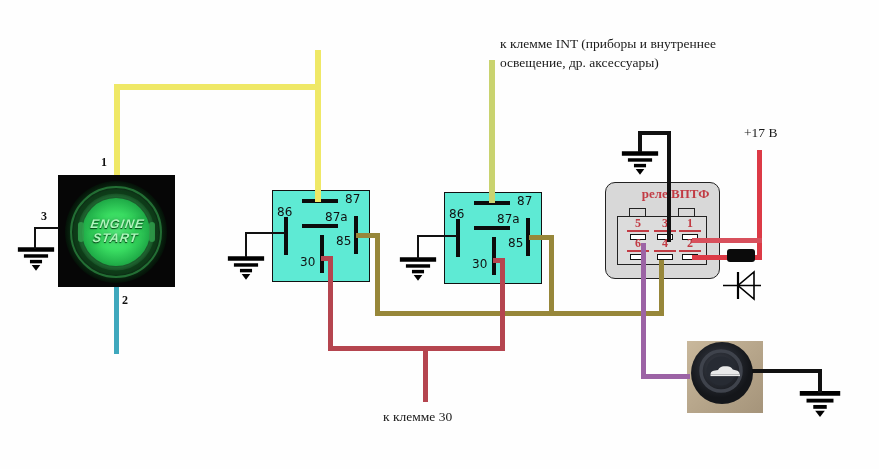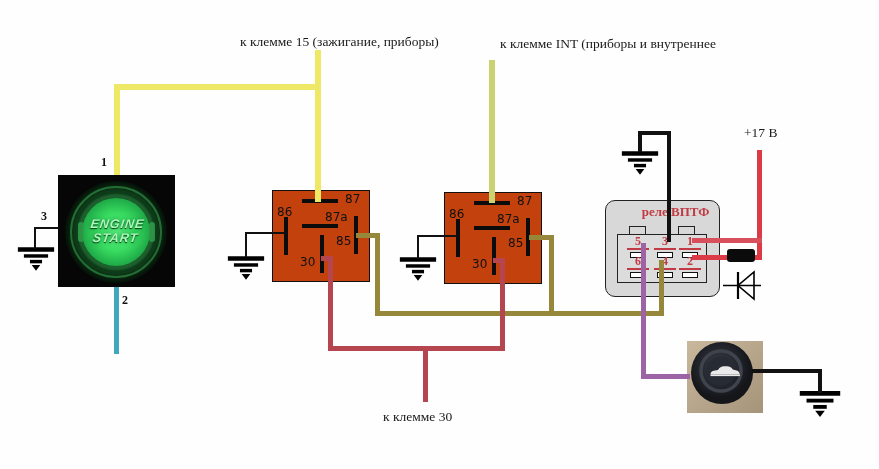--- a/index.html
+++ b/index.html
@@ -5,26 +5,26 @@
   html,body{margin:0;padding:0;background:#fff;}
   #canvas{position:relative;width:879px;height:469px;background:#fefefe;overflow:hidden;
           font-family:"Liberation Serif", serif;}
   .lbl{position:absolute;font-size:13.5px;color:#1a1a1a;white-space:nowrap;}
   .pinnum{position:absolute;font-size:12px;font-weight:bold;color:#111;}
   
   .wh{position:absolute;height:5px;}
   .wv{position:absolute;width:5px;}
   .thin{position:absolute;background:#111;}
   
-  .relay{position:absolute;width:96px;height:90px;background:#c2410c;border:1.5px solid #111;
+  .relay{position:absolute;width:96px;height:90px;background:#5eead4;border:1.5px solid #111;
          font-family:"DejaVu Sans", sans-serif;font-size:12px;color:#111;}
   .bar{position:absolute;background:#0c0c0c;}
   .rl{position:absolute;white-space:nowrap;}
   
-  #vptf{position:absolute;left:605px;top:200px;width:113px;height:95px;background:#d8d8d8;
+  #vptf{position:absolute;left:605px;top:182px;width:113px;height:95px;background:#d8d8d8;
         border:1.5px solid #222;border-radius:10px;}
   #vptf .title{position:absolute;left:28px;top:3px;width:83px;text-align:center;font-size:13px;
         font-weight:bold;color:var(--c-vptfRed);}
   .vtab{position:absolute;width:15px;height:9px;background:#d8d8d8;border:1.5px solid #222;border-bottom:none;}
   #vinner{position:absolute;left:11px;top:33px;width:88px;height:47px;background:#dcdcdc;border:1.5px solid #222;}
   .vcell{position:absolute;width:22px;text-align:center;}
   .vnum{display:block;font-size:12px;font-weight:bold;line-height:11px;color:var(--c-vptfRed);
         border-bottom:2px solid var(--c-vptfRed);padding-bottom:1px;}
   .vslot{display:block;width:14px;height:4px;background:#fff;border:1.5px solid #111;margin:2px auto 0;}
   
@@ -36,22 +36,22 @@
   
   #carBtn{position:absolute;left:687px;top:341px;width:76px;height:72px;}
   .gnd{position:absolute;}
   .comp{position:absolute;background:#0b0b0b;border-radius:3px;}
 </style>
 </head>
 <body>
 
 <div id="canvas">
 
-  <div class="lbl" style="left:240px;top:34px;">к клемме 15 (зажигание, приборы)</div>
   <div class="lbl" style="left:500px;top:36px;">к клемме INT (приборы и внутреннее</div>
+  <div class="lbl" style="left:500px;top:55px;">освещение, др. аксессуары)</div>
   <div class="lbl" style="left:383px;top:409px;">к клемме 30</div>
   <div class="lbl" style="left:744px;top:125px;">+17 В</div>
 
   <div class="relay" style="left:272px;top:190px;">
     <div class="bar" style="left:29px;top:8px;width:36px;height:4px;"></div>
     <span class="rl" style="left:72px;top:1px;">87</span>
     <span class="rl" style="left:4px;top:14px;">86</span>
     <div class="bar" style="left:11px;top:26px;width:4px;height:38px;"></div>
     <span class="rl" style="left:52px;top:19px;">87a</span>
     <div class="bar" style="left:29px;top:33px;width:36px;height:4px;"></div>

